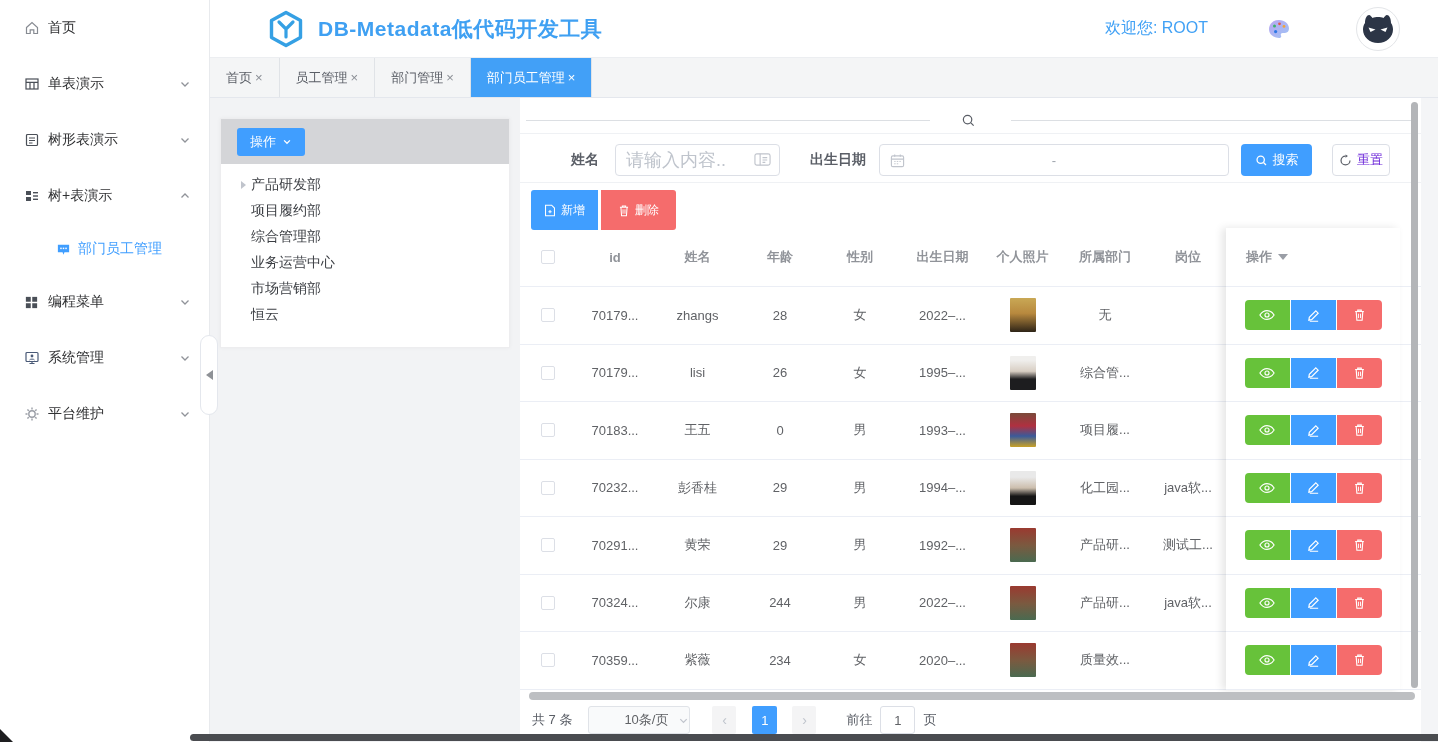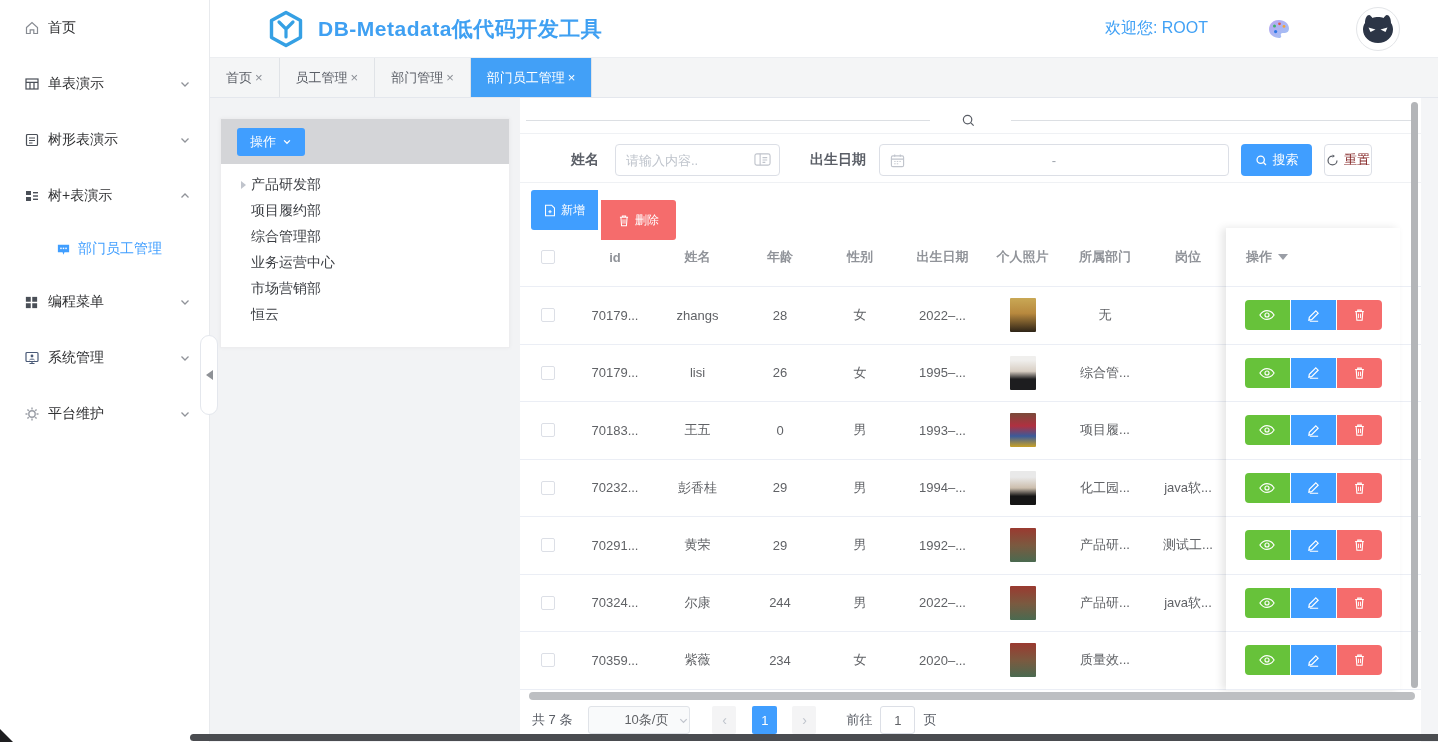--- a/index.html
+++ b/index.html
@@ -53,37 +53,37 @@
   .q-divider .line { position:absolute; top:9px; height:1px; background:#DCDFE3; }
   .q-divider .l1 { left:6px; width:404px; }
   .q-divider .l2 { right:6px; width:404px; }
   .q-divider .qicon { position:absolute; left:438px; top:0; width:20px; height:18px; display:flex; align-items:center; justify-content:center; cursor:pointer; }
   .sect-line-a { position:absolute; top:35px; left:0; width:100%; height:1px; background:#EFF1F4; }
 
   .search-row { position:absolute; top:46px; left:0; width:100%; height:32px; display:flex; align-items:center; }
   .f-label { font-size:14px; color:#5A5E66; font-weight:bold; }
   .lbl-name { margin-left:51px; }
   .name-input { position:relative; margin-left:16px; width:165px; height:32px; border:1px solid #DCDFE6; border-radius:4px; background:#fff; display:flex; align-items:center; }
-  .name-input input { border:none; outline:none; width:125px; margin-left:10px; font-size:13px; color:#606266; font-family:inherit; background:transparent; }
+  .name-input input { border:none; outline:none; width:125px; margin-left:10px; font-size:18px; color:#606266; font-family:inherit; background:transparent; }
   .name-input input::placeholder { color:#BFC4CC; }
   .name-input .sfx { position:absolute; right:8px; top:7px; }
   .lbl-date { margin-left:30px; }
   .date-range { margin-left:13px; width:350px; height:32px; border:1px solid #DCDFE6; border-radius:4px; background:#fff; display:flex; align-items:center; position:relative; }
   .date-range .cal { margin-left:10px; }
   .date-range .sep { position:absolute; left:0; right:0; text-align:center; color:#9DA3AC; font-size:13px; }
   .btn { display:inline-flex; align-items:center; justify-content:center; height:32px; border-radius:4px; font-size:13px; cursor:pointer; border:1px solid transparent; font-family:inherit; }
   .btn svg { margin-right:5px; }
   .btn-search { margin-left:12px; width:71px; background:#409EFF; color:#fff; }
-  .btn-reset { margin-left:12px; width:48px; background:#fff; color:#7f1d1d; border-color:#DCDFE6; }
+  .btn-reset { margin-left:20px; width:58px; background:#fff; color:#6d28d9; border-color:#DCDFE6; }
   .sect-line-b { position:absolute; top:84px; left:0; width:100%; height:1px; background:#EFF1F4; }
 
   .toolbar { position:absolute; top:92px; left:11px; display:flex; }
   .btn-sm { height:40px; font-size:12px; }
   .btn-add { width:67px; background:#409EFF; color:#fff; border-radius:3px 0 0 3px; }
-  .btn-del { width:75px; background:#F56C6C; color:#fff; border-radius:0 3px 3px 0; margin-left:3px;margin-top:10px; }
+  .btn-del { width:75px; background:#F56C6C; color:#fff; border-radius:0 3px 3px 0; margin-left:3px; }
 
   
   .table { position:absolute; top:130px; left:0; width:901px; height:462px; font-size:13px; }
   .t-head { display:flex; height:59px; align-items:center; color:#909399; font-weight:bold; border-bottom:1px solid #EBEEF5; }
   .t-row { display:flex; height:57.5px; align-items:center; color:#606266; border-bottom:1px solid #EBEEF5; }
   .tc { display:flex; align-items:center; justify-content:center; overflow:hidden; white-space:nowrap; }
   .col-check{width:55px}.col-id{width:80px}.col-name{width:85px}.col-age{width:80px}
   .col-gender{width:80px}.col-birth{width:85px}.col-photo{width:75px}.col-dept{width:90px}.col-post{width:76px}
   .cbx { width:14px; height:14px; border:1px solid #DCDFE6; border-radius:2px; background:#fff; cursor:pointer; }
   .photo { width:26px; height:34px; border-radius:1px; }

